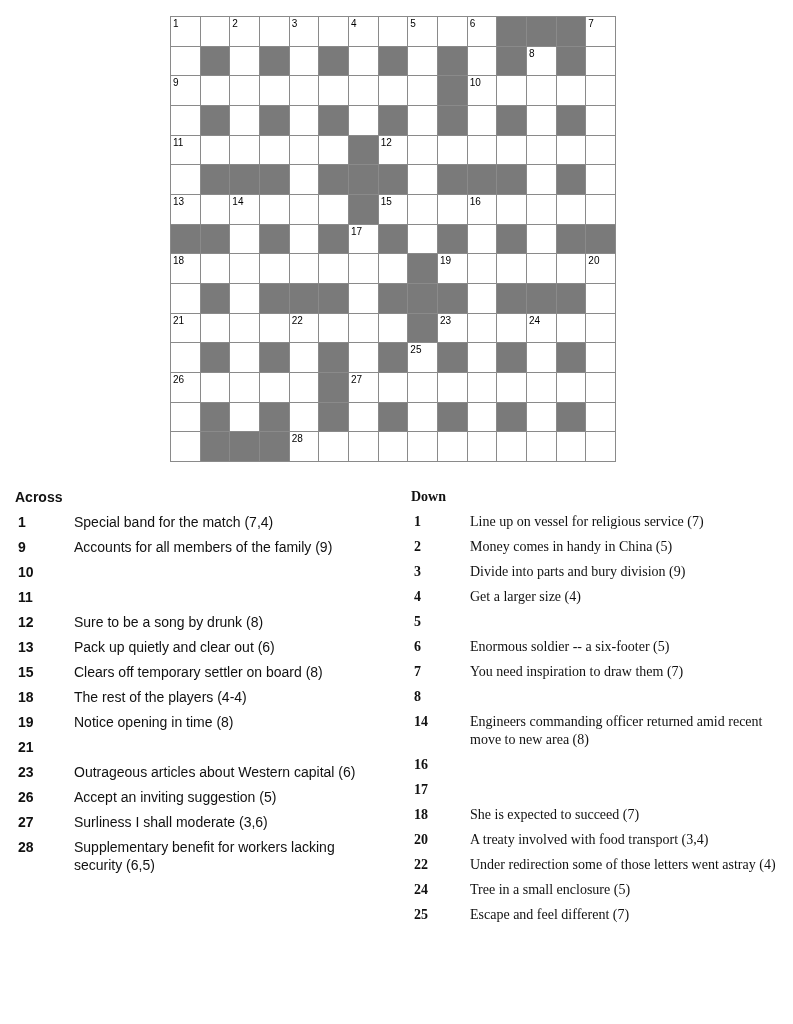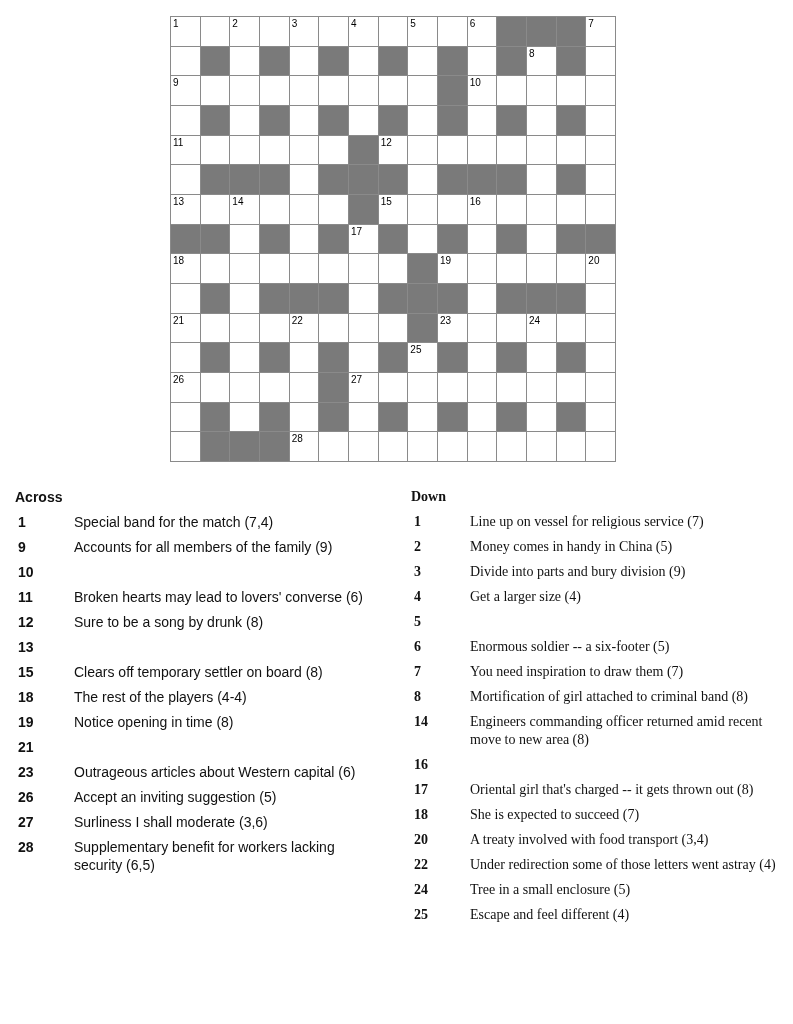--- a/index.html
+++ b/index.html
@@ -332,28 +332,28 @@
       </div>
       <div class="clue">
         <span class="cn">9</span>
         <span class="ct">Accounts for all members of the family (9)</span>
       </div>
       <div class="clue">
         <span class="cn">10</span>
       </div>
       <div class="clue">
         <span class="cn">11</span>
-        <span class="ct">Broken hearts may lead to lovers' converse (6)</span>
       </div>
       <div class="clue">
         <span class="cn">12</span>
         <span class="ct">Sure to be a song by drunk (8)</span>
       </div>
       <div class="clue">
         <span class="cn">13</span>
+        <span class="ct">Pack up quietly and clear out (6)</span>
       </div>
       <div class="clue">
         <span class="cn">15</span>
         <span class="ct">Clears off temporary settler on board (8)</span>
       </div>
       <div class="clue">
         <span class="cn">18</span>
         <span class="ct">The rest of the players (4-4)</span>
       </div>
       <div class="clue">
@@ -407,47 +407,45 @@
       <div class="clue">
         <span class="cn">6</span>
         <span class="ct">Enormous soldier -- a six-footer (5)</span>
       </div>
       <div class="clue">
         <span class="cn">7</span>
         <span class="ct">You need inspiration to draw them (7)</span>
       </div>
       <div class="clue">
         <span class="cn">8</span>
-        <span class="ct">Mortification of girl attached to criminal band (8)</span>
       </div>
       <div class="clue">
         <span class="cn">14</span>
         <span class="ct">Engineers commanding officer returned amid recent move to new area (8)</span>
       </div>
       <div class="clue">
         <span class="cn">16</span>
       </div>
       <div class="clue">
         <span class="cn">17</span>
-        <span class="ct">Oriental girl that's charged -- it gets thrown out (8)</span>
       </div>
       <div class="clue">
         <span class="cn">18</span>
         <span class="ct">She is expected to succeed (7)</span>
       </div>
       <div class="clue">
         <span class="cn">20</span>
         <span class="ct">A treaty involved with food transport (3,4)</span>
       </div>
       <div class="clue">
         <span class="cn">22</span>
         <span class="ct">Under redirection some of those letters went astray (4)</span>
       </div>
       <div class="clue">
         <span class="cn">24</span>
         <span class="ct">Tree in a small enclosure (5)</span>
       </div>
       <div class="clue">
         <span class="cn">25</span>
-        <span class="ct">Escape and feel different (4)</span>
+        <span class="ct">Escape and feel different (7)</span>
       </div>
     </div>
 </div>
 
 </body></html>

